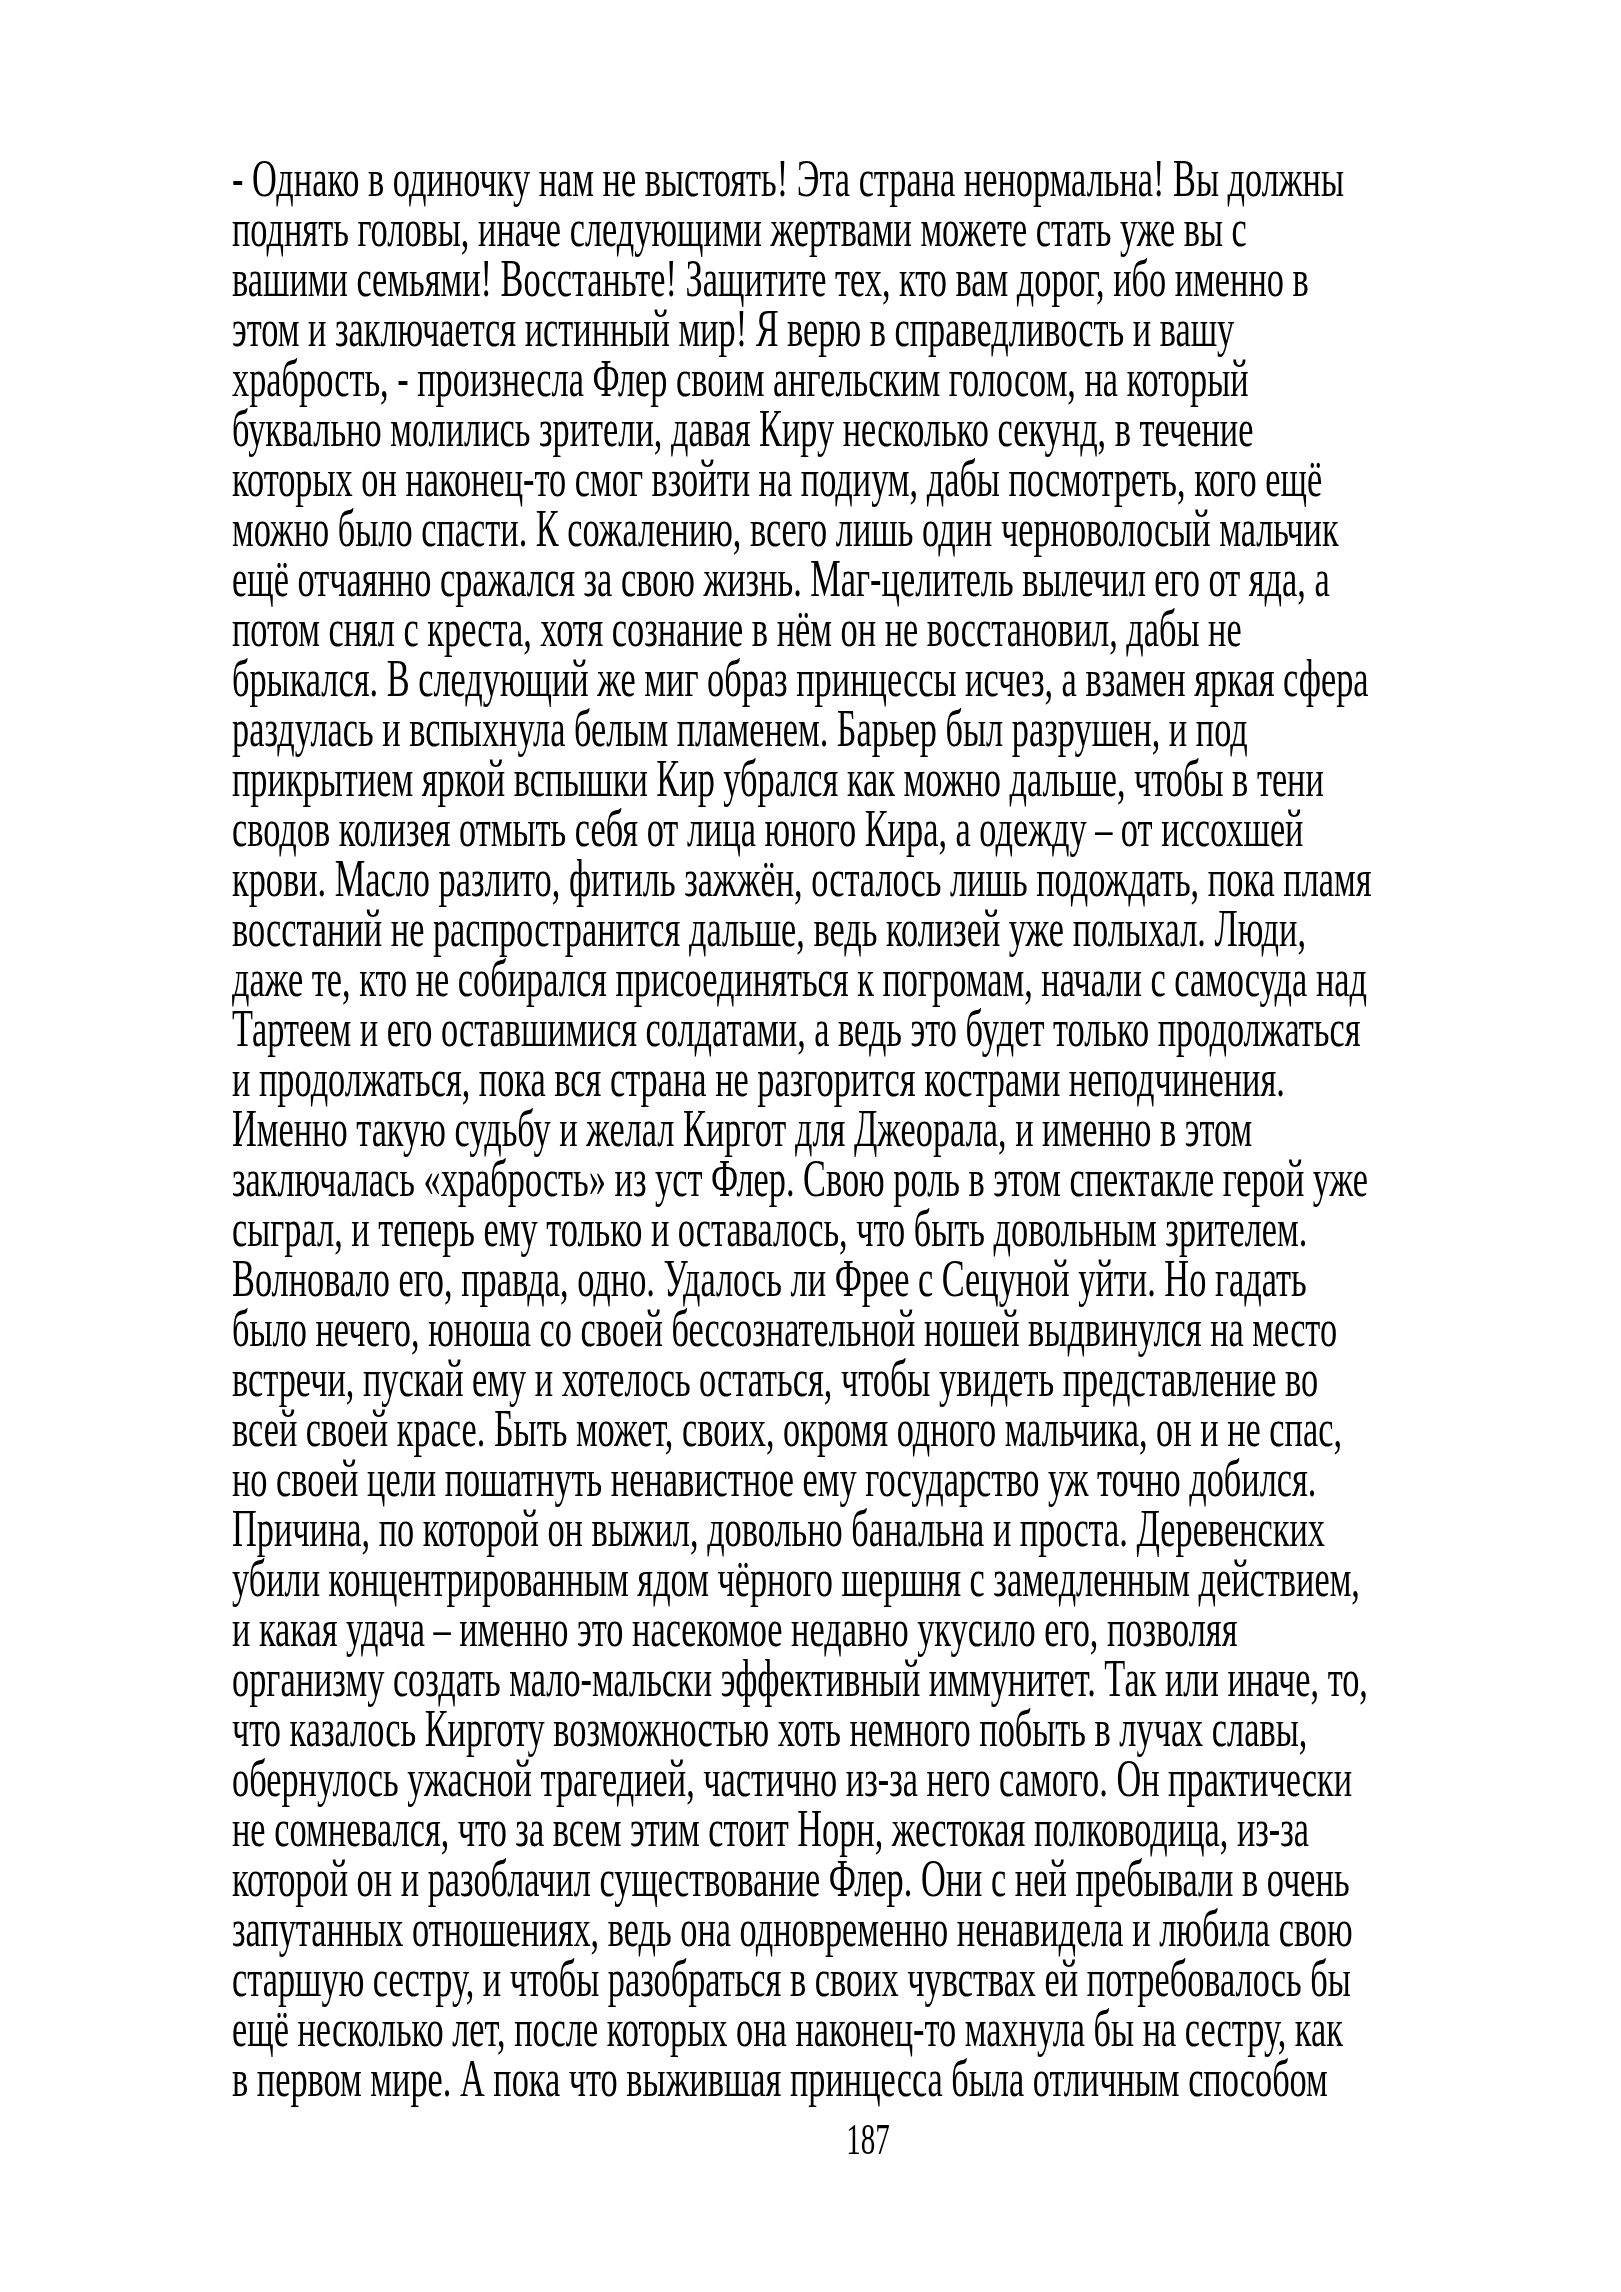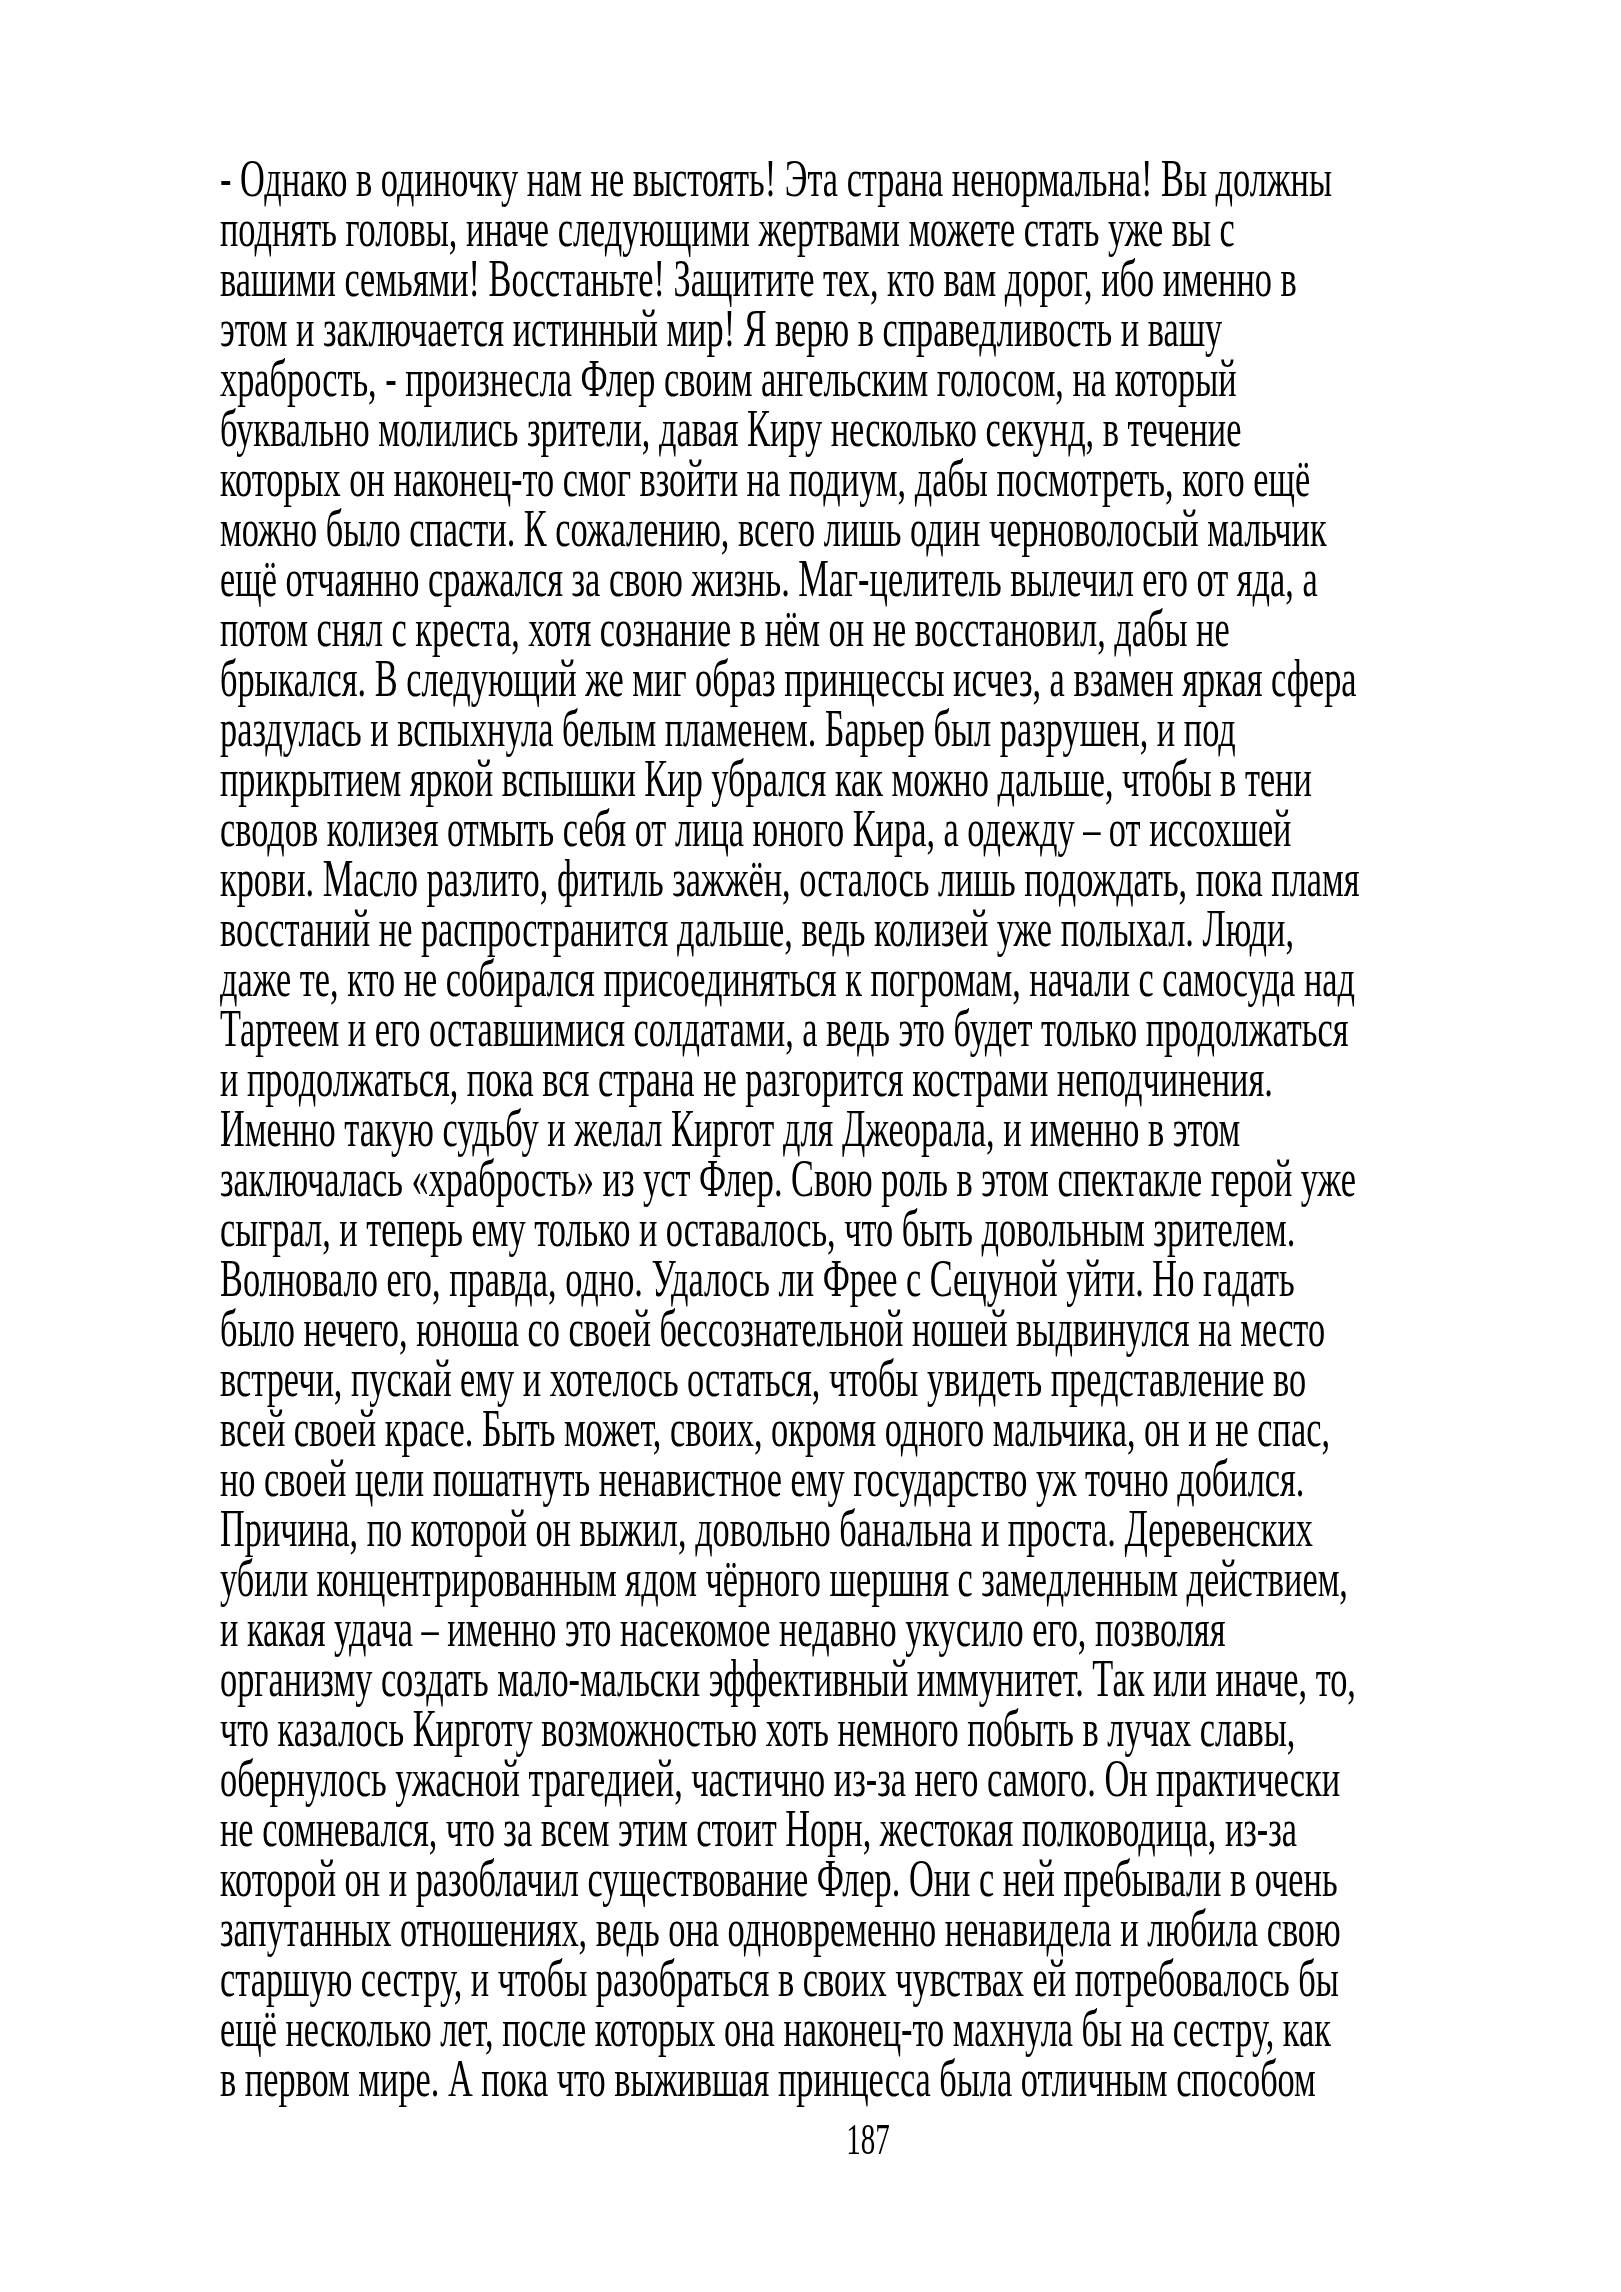--- a/index.html
+++ b/index.html
@@ -11,21 +11,21 @@
     position: relative;
     width: 1621px;
     height: 2293px;
     background: #ffffff;
     overflow: hidden;
     font-family: "Liberation Serif", "DejaVu Serif", serif;
     color: #000000;
   }
   .text-block {
     position: absolute;
-    left: 220px;
+    left: 232px;
     top: 154px;
     width: 1274px;
     text-align: center;
   }
   .line {
     font-size: 52px;
     line-height: 50px;
     white-space: nowrap;
     letter-spacing: 0px;
     transform: scaleX(0.66);

